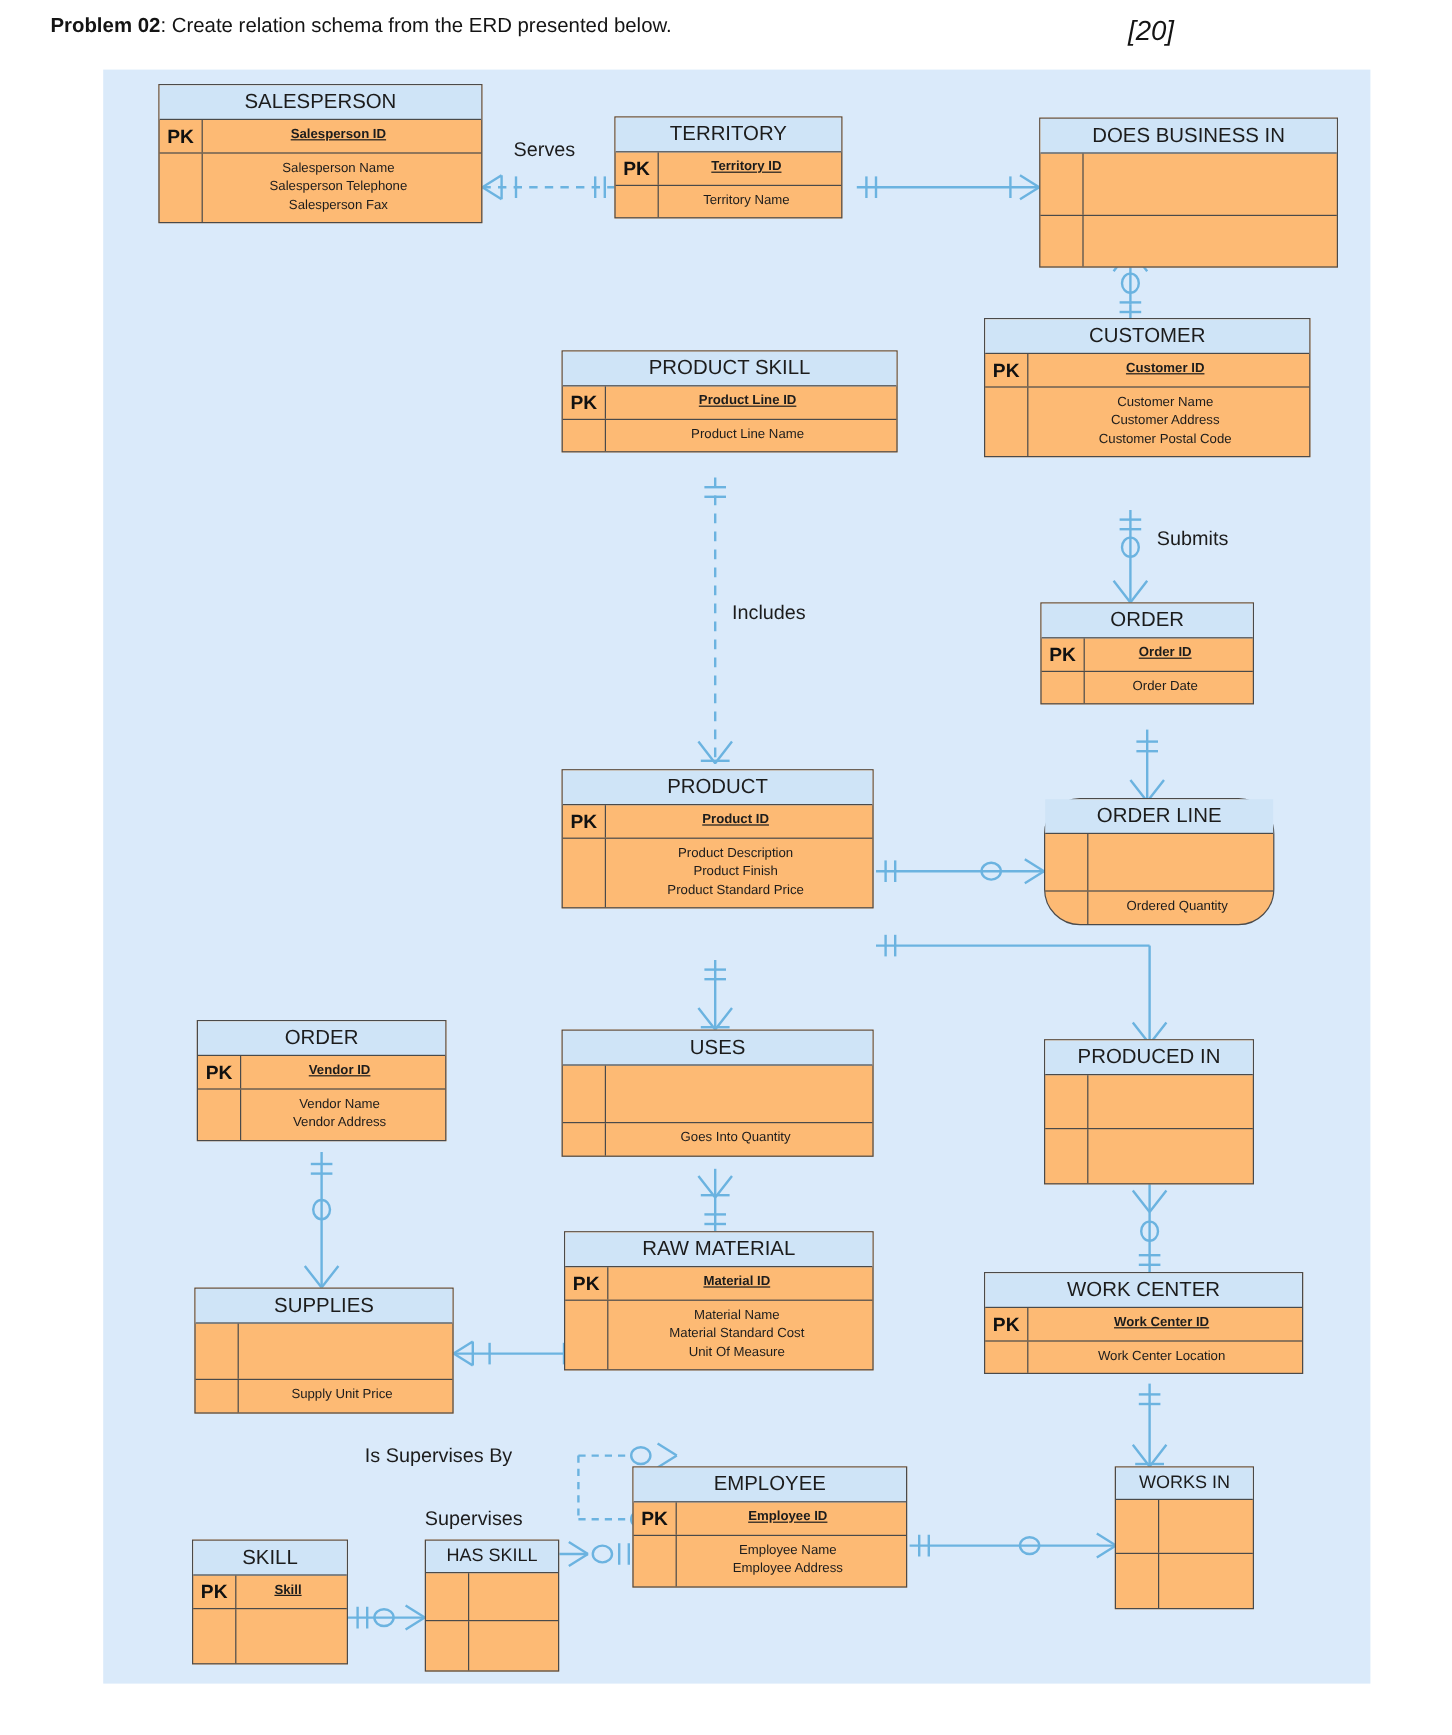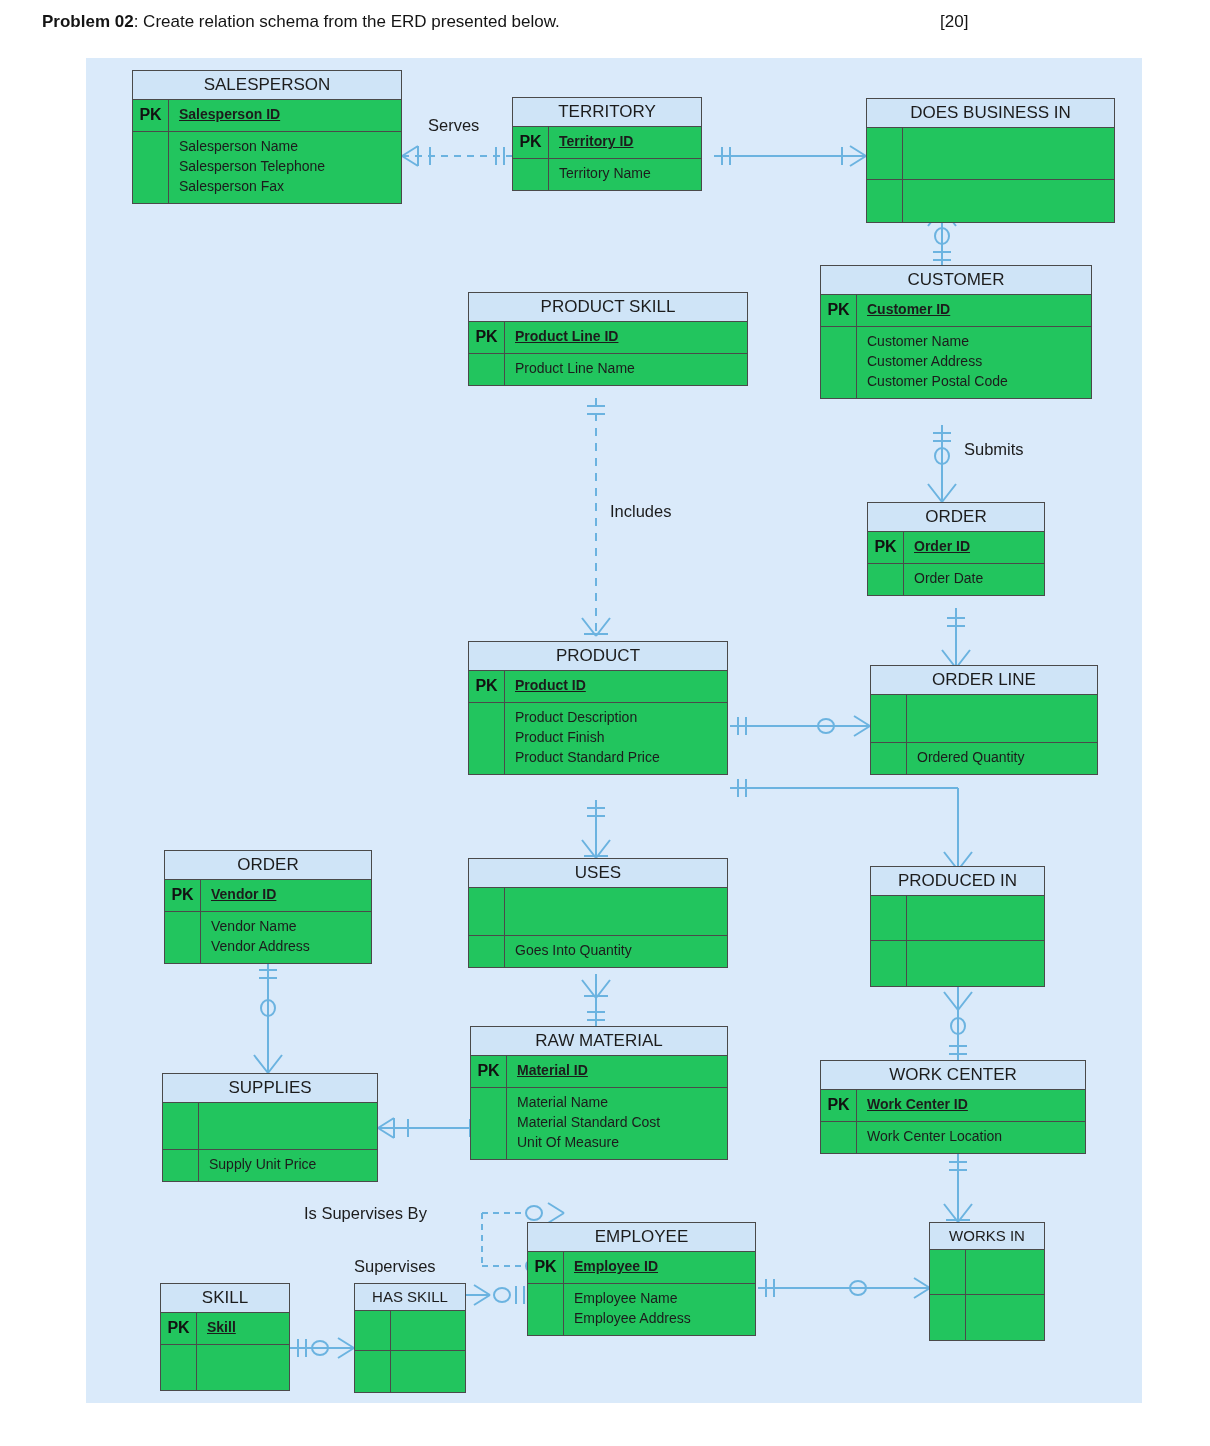--- a/index.html
+++ b/index.html
@@ -22,42 +22,43 @@
     height: 26px;
     font-size: 17px;
     color: #141414;
     white-space: nowrap;
   }
   #problem-header .bold { font-weight: bold; }
   #problem-marks {
     position: absolute;
     left: 940px;
     top: 12px;
-    font-size: 17px;
+    font-size: 23px;
     color: #141414;
+    font-style: italic;
   }
   #erd-canvas {
     position: absolute;
     left: 86px;
     top: 58px;
     width: 1056px;
     height: 1345px;
     background: #daeafa;
   }
   svg#connectors {
     position: absolute;
     left: 0; top: 0;
     width: 1056px;
     height: 1345px;
     overflow: visible;
   }
   .entity {
     position: absolute;
     border: 1.6px solid #4a4a4a;
-    background: #22c55e;
+    background: #fdba74;
     box-sizing: border-box;
     z-index: 5;
   }
   .ent-title {
     text-align: center;
     background: #cfe4f7;
     border-bottom: 1.6px solid #4a4a4a;
     font-size: 17px;
     color: #1c1c1c;
     line-height: 1.0;
@@ -83,23 +84,24 @@
     color: #111;
     display: flex;
     align-items: flex-start;
     justify-content: center;
     padding-top: 6px;
   }
   .attr-col {
     flex: 1;
     padding: 5px 16px 6px 10px;
     box-sizing: border-box;
-    font-size: 14px;
+    font-size: 11px;
     color: #1c1c1c;
     line-height: 1.42;
+    text-align: center;
   }
   .attr-col .pk-attr {
     font-weight: bold;
     text-decoration: underline;
     display: inline-block;
   }
   .attr-col .attr-line { display: block; white-space: nowrap; }
   .rel-label {
     position: absolute;
     font-size: 16.5px;
@@ -345,21 +347,21 @@
         <div class="key-col"></div>
         <div class="attr-col">
           <span class="attr-line">Product Description</span>
           <span class="attr-line">Product Finish</span>
           <span class="attr-line">Product Standard Price</span>
         </div>
       </div>
     </div>
   </div>
 
-  <div class="entity" style="left:784px; top:607px; width:228px;">
+  <div class="entity" style="left:784px; top:607px; width:192px;border-radius:30px;">
     <div class="ent-title">ORDER LINE</div>
     <div class="ent-body">
       <div class="ent-row" style="height:48px;">
         <div class="key-col"></div>
         <div class="attr-col"></div>
       </div>
       <div class="ent-row">
         <div class="key-col"></div>
         <div class="attr-col">
           <span class="attr-line">Ordered Quantity</span>

